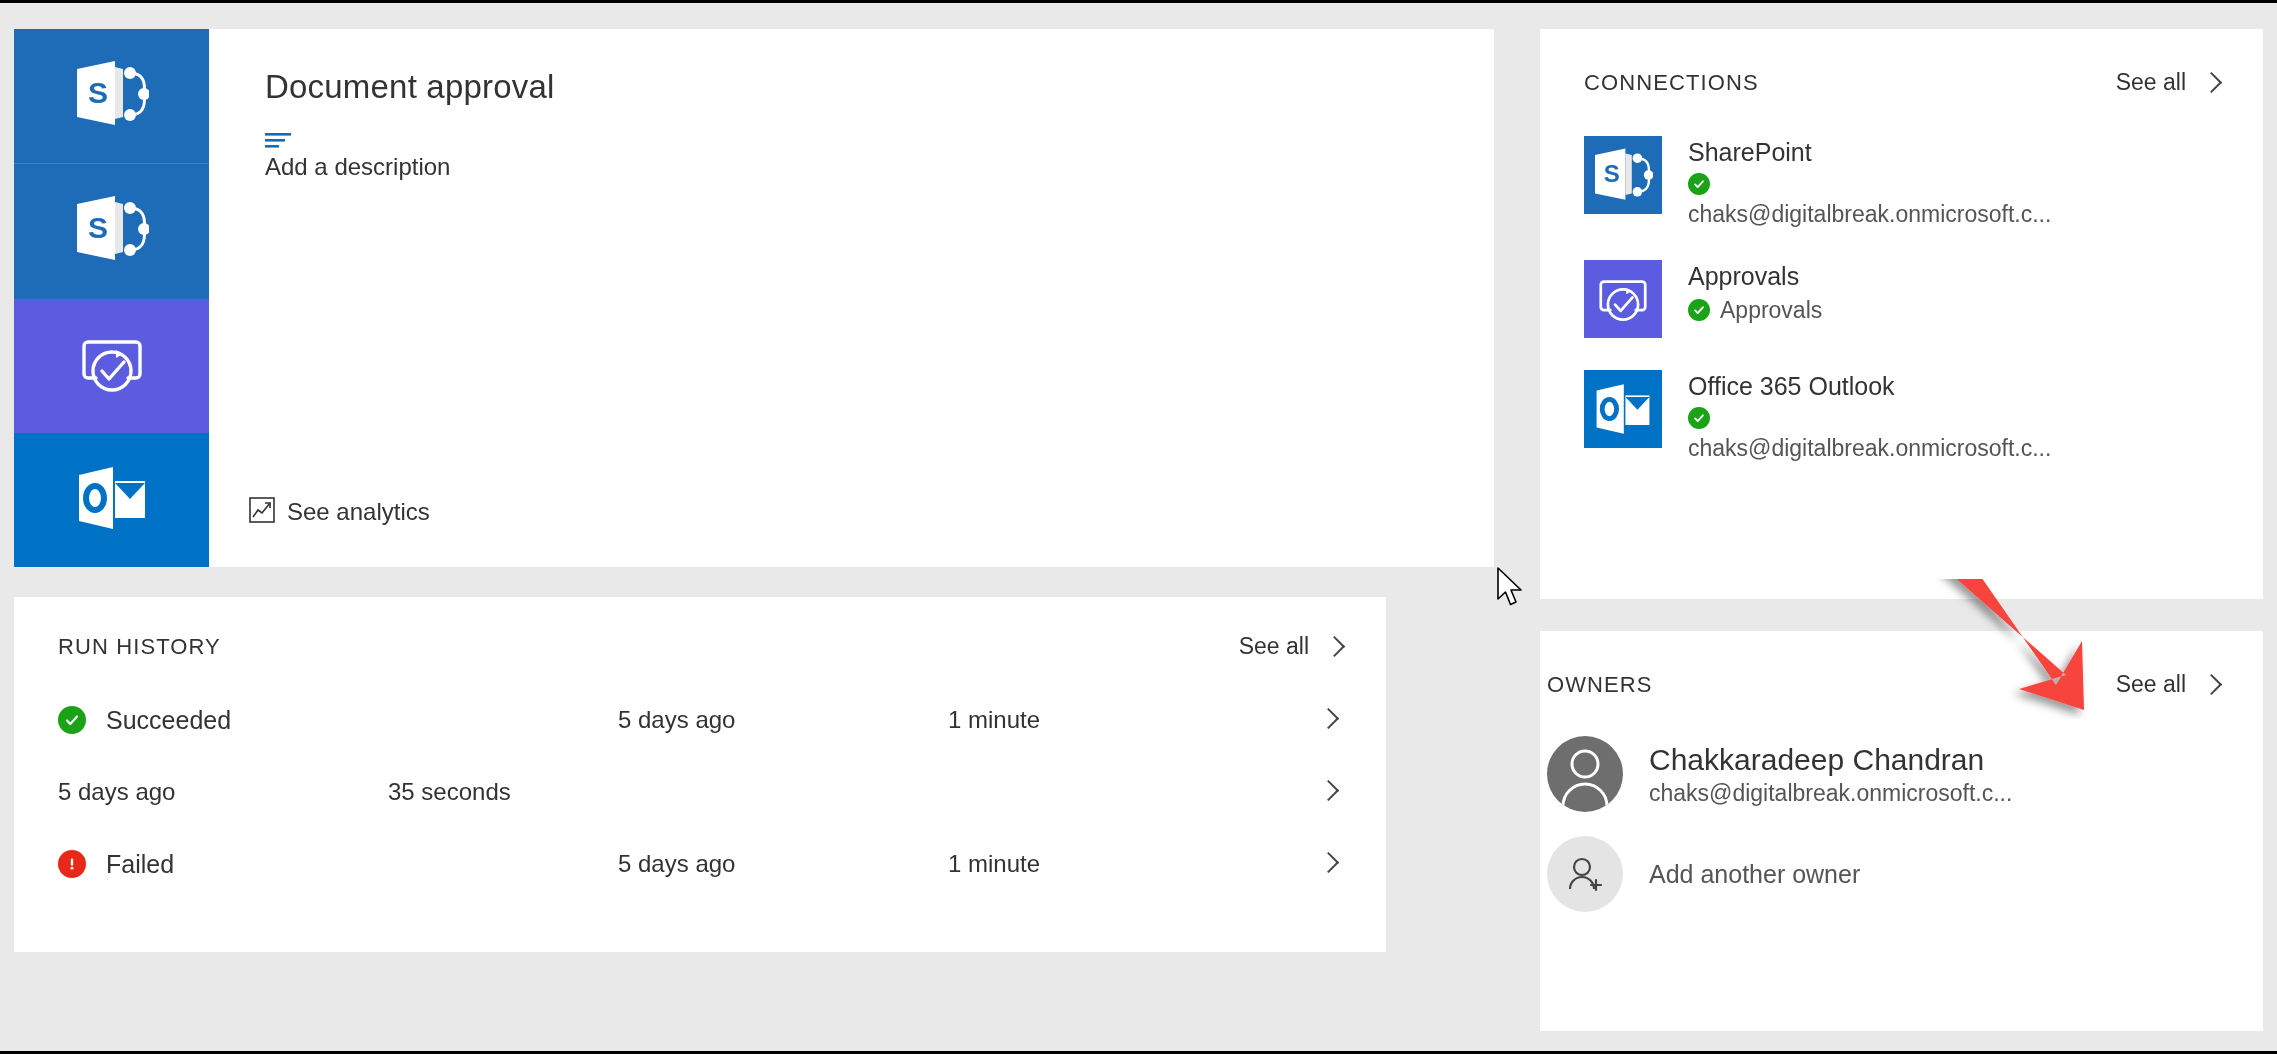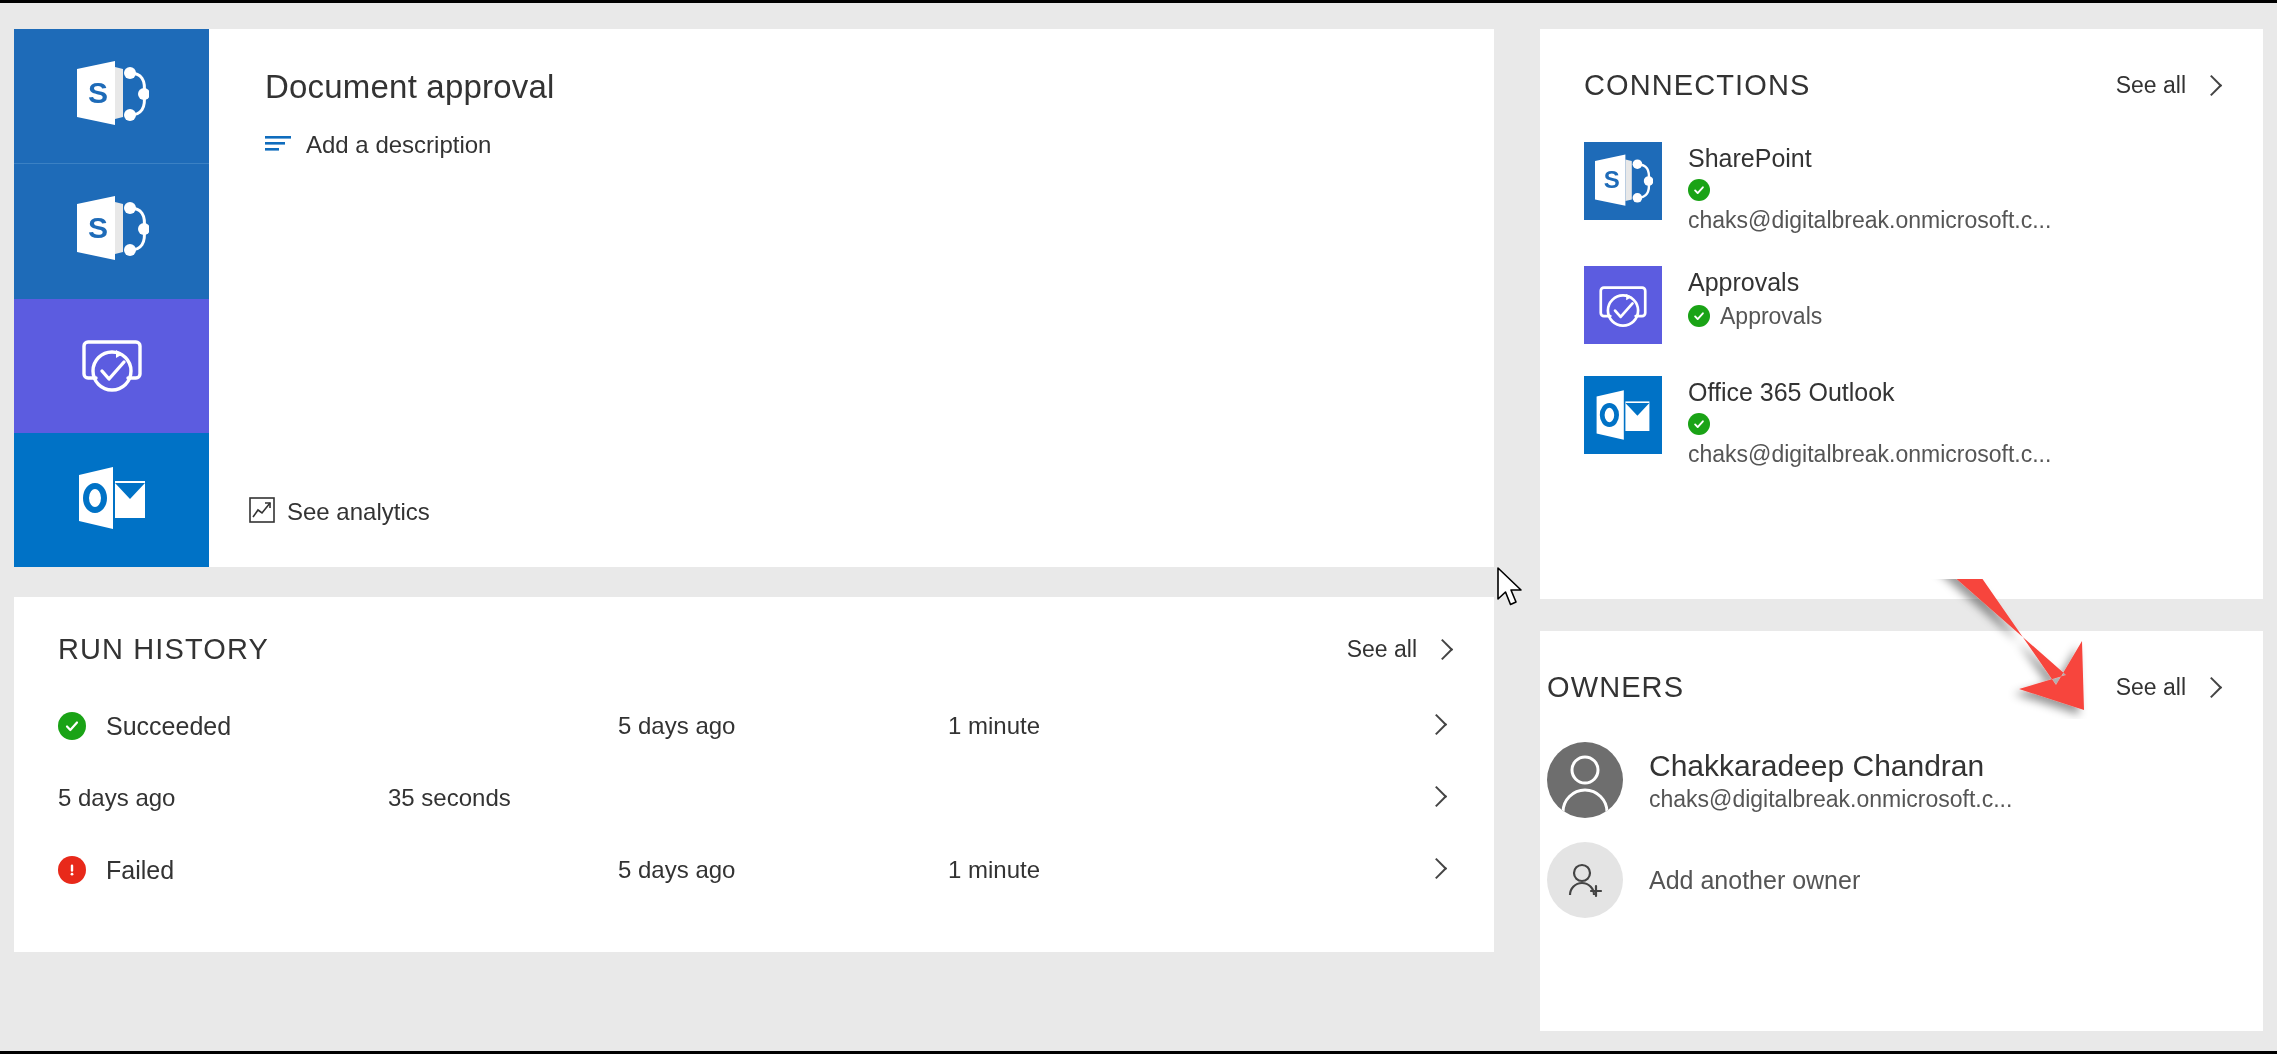--- a/index.html
+++ b/index.html
@@ -60,23 +60,23 @@
   }
   .flow-title {
     font-size: 33px;
     color: #333333;
     font-weight: 400;
     letter-spacing: .2px;
     line-height: 1.1;
   }
   .desc-row {
     display: flex;
-    align-items: center;
     margin-top: 26px;
     cursor: pointer;
+    flex-direction: column;
   }
   .desc-icon { margin-right: 15px; display:block; }
   .desc-text {
     font-size: 24px;
     color: #333333;
   }
   .analytics-row {
     position: absolute;
     left: 40px;
     bottom: 40px;
@@ -84,32 +84,32 @@
     align-items: center;
     cursor: pointer;
   }
   .analytics-icon { margin-right: 12px; display:block; }
   .analytics-text { font-size: 24px; color: #333333; }
 
   
   .run-history {
     margin-top: 30px;
     background: #ffffff;
-    width: 1480px;
+    width: 1372px;
     height: 355px;
     box-sizing: border-box;
     padding: 36px 44px 0 44px;
   }
   .panel-head {
     display: flex;
     align-items: center;
     justify-content: space-between;
   }
   .panel-title {
-    font-size: 29px;
+    font-size: 22px;
     letter-spacing: 1.1px;
     color: #333333;
     font-weight: 400;
   }
   .see-all {
     display: flex;
     align-items: center;
     cursor: pointer;
     color: #333333;
   }

